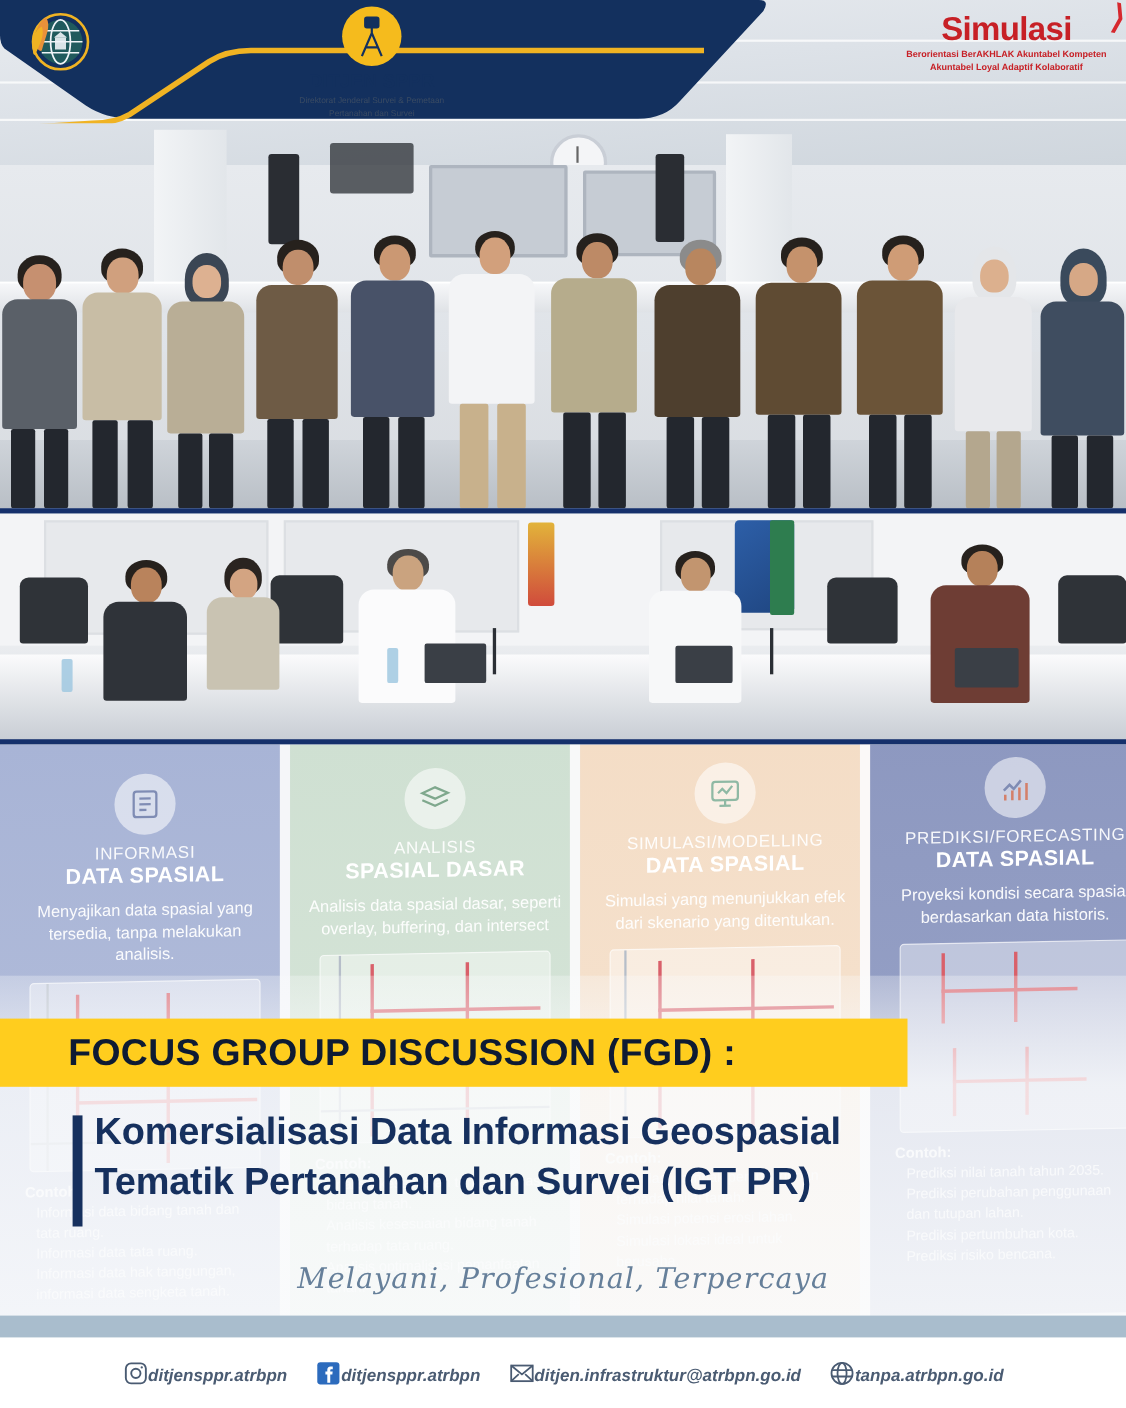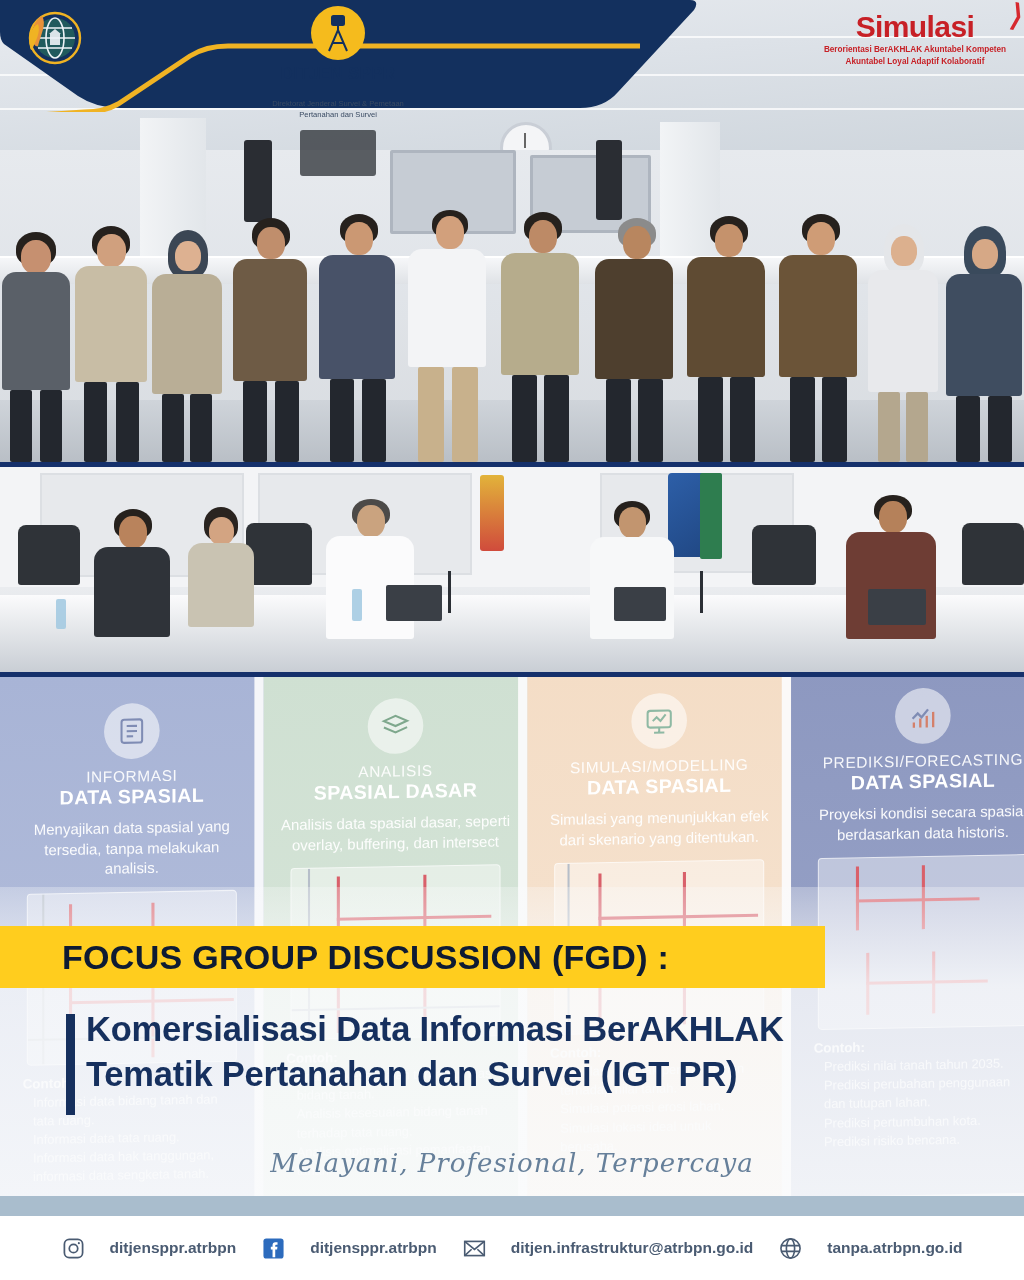--- a/index.html
+++ b/index.html
@@ -78,36 +78,36 @@
   .maintitle{position:absolute;left:86px;top:1007px;width:900px;color:#16305e;
     font-size:34.5px;font-weight:bold;line-height:1.30;letter-spacing:-.2px;}
   .tagline{position:absolute;left:0;top:1148px;width:1024px;text-align:center;
     font-family:"DejaVu Serif",serif;font-style:italic;font-size:26px;color:#4d6b8a;opacity:.85;
     letter-spacing:1px;}
 
   
   .footband{position:absolute;left:0;top:1196px;width:1024px;height:20px;background:#a9bdcd;}
   .footer{position:absolute;left:0;top:1216px;width:1024px;height:64px;background:#fff;
     display:flex;align-items:center;justify-content:center;gap:26px;}
-  .fitem{display:flex;align-items:center;gap:25px;}
+  .fitem{display:flex;align-items:flex-end;gap:0;font-style:italic;}
   .fitem span{font-size:15.5px;font-weight:bold;color:#4a5b72;white-space:nowrap;}
   .ficon{width:23px;height:23px;flex:none;display:block;}
 
   
   .navyshape{position:absolute;left:0;top:0;width:700px;height:112px;z-index:6;}
   .brand{position:absolute;left:22px;top:6px;display:flex;align-items:center;gap:12px;z-index:8;}
   .bpn-logo{width:64px;height:64px;flex:none;}
   .brand-txt{display:flex;flex-direction:column;line-height:1;}
   .brand-1{color:#fff;font-size:35px;font-weight:bold;letter-spacing:-.5px;}
   .brand-2{color:#ffd24a;font-size:20px;font-weight:bold;margin-top:4px;letter-spacing:-.2px;}
   .sppr{position:absolute;left:253px;top:6px;width:170px;text-align:center;z-index:8;}
   .sppr-circ{width:54px;height:54px;border-radius:50%;background:#f5bb1d;margin:0 auto;
     display:flex;align-items:center;justify-content:center;}
   .sppr-1{font-size:17px;font-weight:bold;color:#13305e;margin-top:4px;letter-spacing:.3px;}
-  .sppr-2{font-size:7.6px;color:#3a4b63;margin-top:14px;line-height:1.45;}
+  .sppr-2{font-size:7.6px;color:#3a4b63;margin-top:2px;line-height:1.45;}
   .berakhlak{position:absolute;right:18px;top:10px;text-align:center;z-index:8;}
   .ber-1{font-size:30px;font-weight:bold;color:#c72026;letter-spacing:-.6px;position:relative;}
   .ber-1 .sw{position:absolute;right:-16px;top:-12px;color:#d6282e;font-size:30px;
     transform:rotate(12deg);}
   .ber-2{font-size:8.2px;font-weight:bold;color:#c72026;line-height:1.3;margin-top:1px;}
 </style>
 </head>
 <body>
 
 <div class="poster">
@@ -373,21 +373,21 @@
 
     </div>
     <div class="whiteveil"></div>
   </div>
 
   <div class="ybanner">
     <span>FOCUS GROUP DISCUSSION (FGD) :</span>
   </div>
   <div class="accent"></div>
   <div class="maintitle">
-    <div>Komersialisasi Data Informasi BerAKHLAK</div>
+    <div>Komersialisasi Data Informasi Geospasial</div>
     <div>Tematik Pertanahan dan Survei (IGT PR)</div>
   </div>
   <div class="tagline">Melayani, Profesional, Terpercaya</div>
 
   <div class="footband"></div>
   <div class="footer">
     <div class="fitem">
       <svg class="ficon" viewBox="0 0 24 24" fill="none" stroke="#4a5b72" stroke-width="1.8">
         <rect x="2.5" y="2.5" width="19" height="19" rx="5"></rect>
           <circle cx="12" cy="12" r="4.4"></circle>

